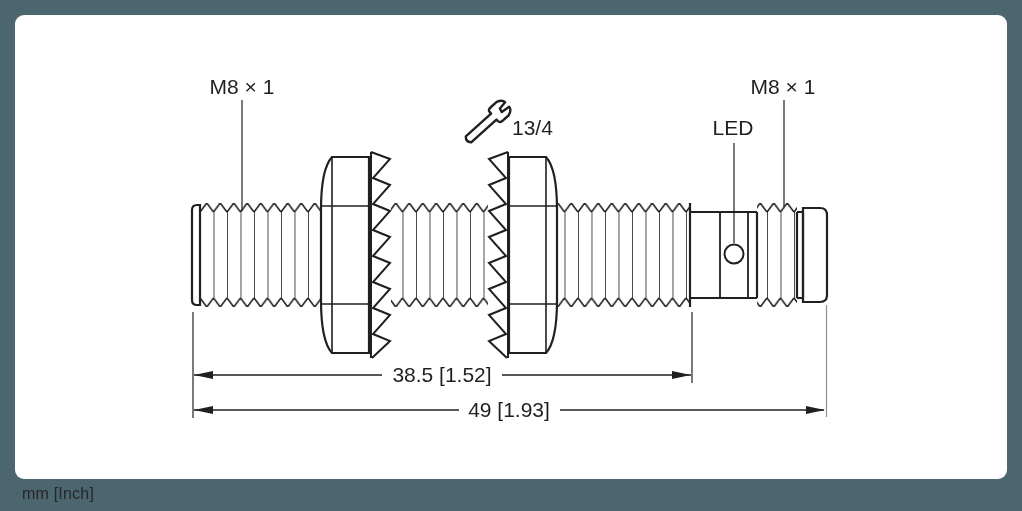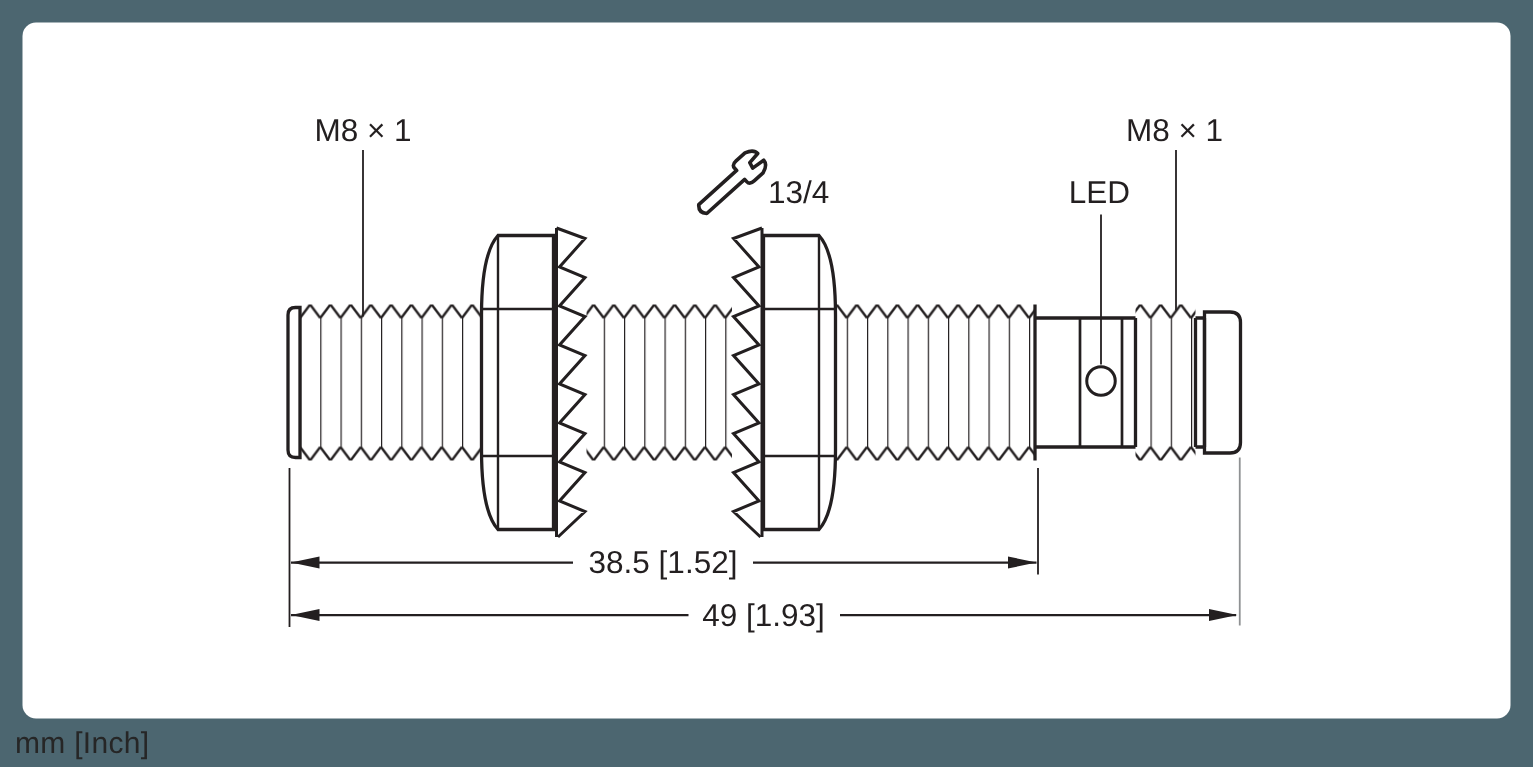--- a/index.html
+++ b/index.html
@@ -9,22 +9,22 @@
     font-family:"Liberation Sans", sans-serif;
     position:relative;
   }
   .stage{position:absolute;inset:0;width:1022px;height:438px;}
   .card{
     position:absolute;left:15px;top:15px;width:992px;height:464px;
     background:#ffffff;border-radius:9px;
   }
   svg.drawing{position:absolute;left:0;top:0;width:1022px;height:511px;}
   .units-note{
-    position:absolute;left:10px;top:485px;
-    font-size:20px;color:#262626;letter-spacing:0.2px;
+    position:absolute;left:22px;top:485px;
+    font-size:16px;color:#262626;letter-spacing:0.2px;
   }
   text{font-family:"Liberation Sans", sans-serif;}
   .lbl{font-size:21px;fill:#231F20;}
   .dim{font-size:21px;fill:#231F20;}
 </style>
 </head>
 <body>
 
 <div class="stage">
   <div class="card"></div>

